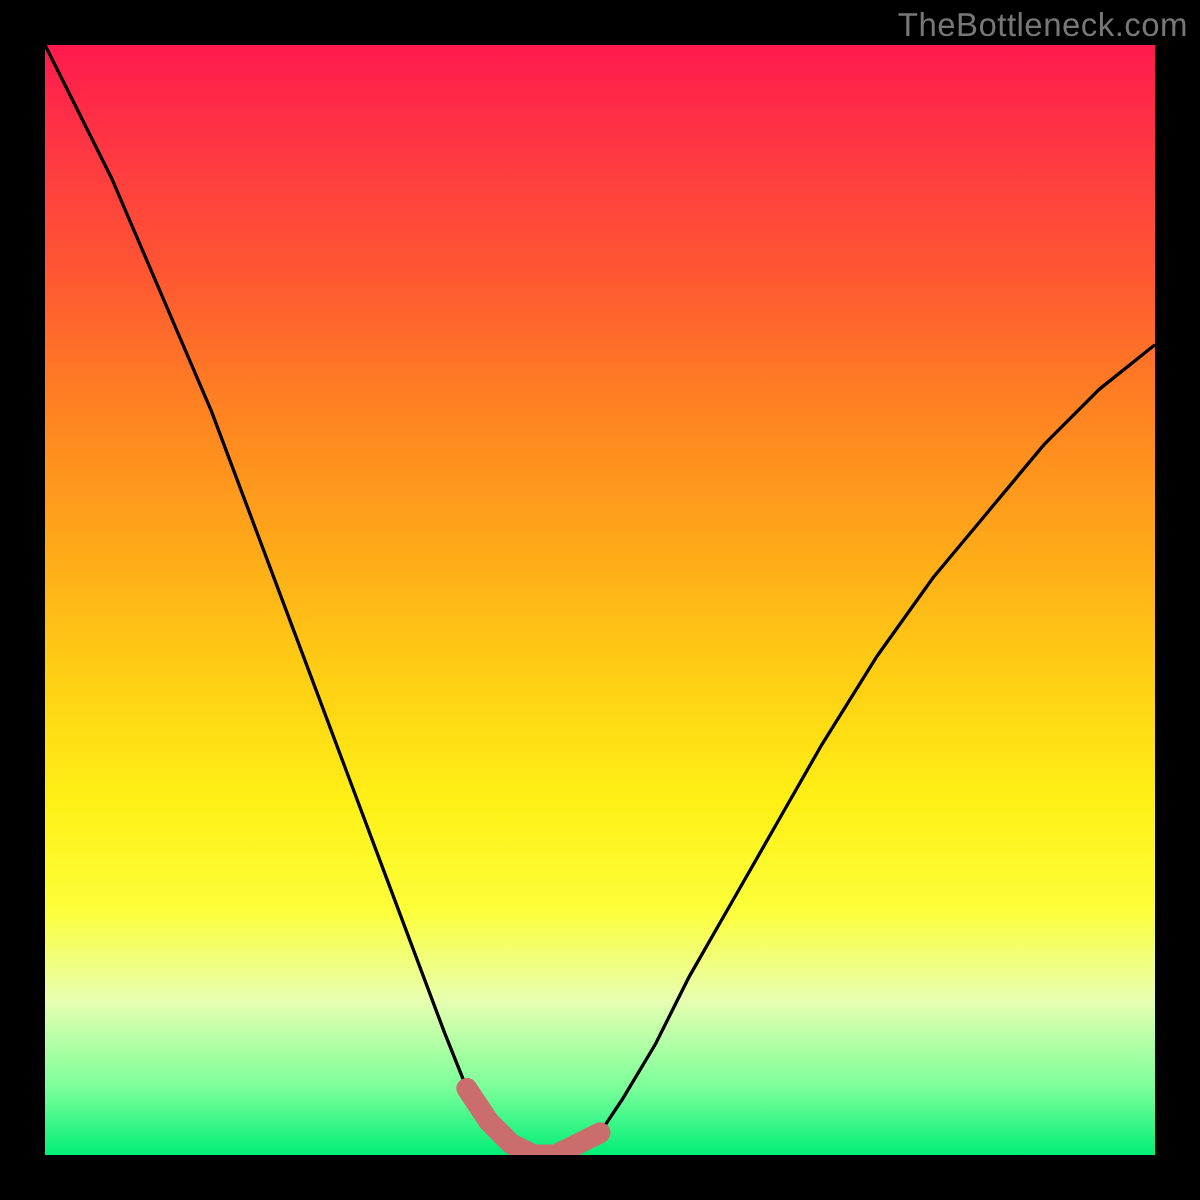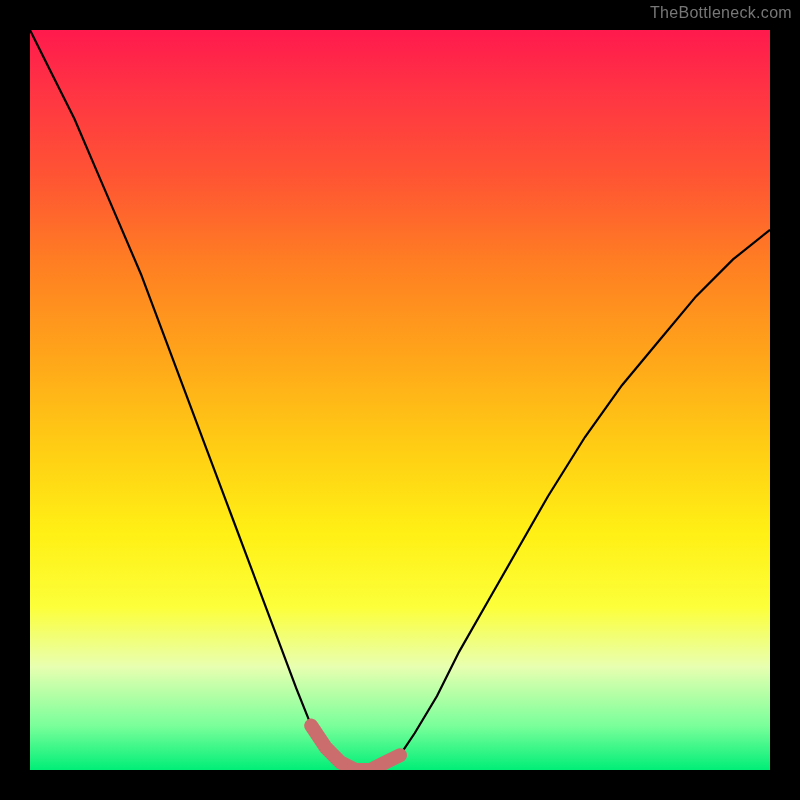--- a/index.html
+++ b/index.html
@@ -53,21 +53,21 @@
     top: 0;
     width: 100%;
     height: 100%;
     pointer-events: none;
   }
   .watermark {
     position: absolute;
     top: 4px;
     right: 8px;
     color: #777;
-    font-size: 16px;
+    font-size: 22px;
     letter-spacing: 0.3px;
     user-select: none;
   }
 </style>
 </head>
 <body>
 
 <div class="frame">
   <div class="watermark">TheBottleneck.com</div>
 

